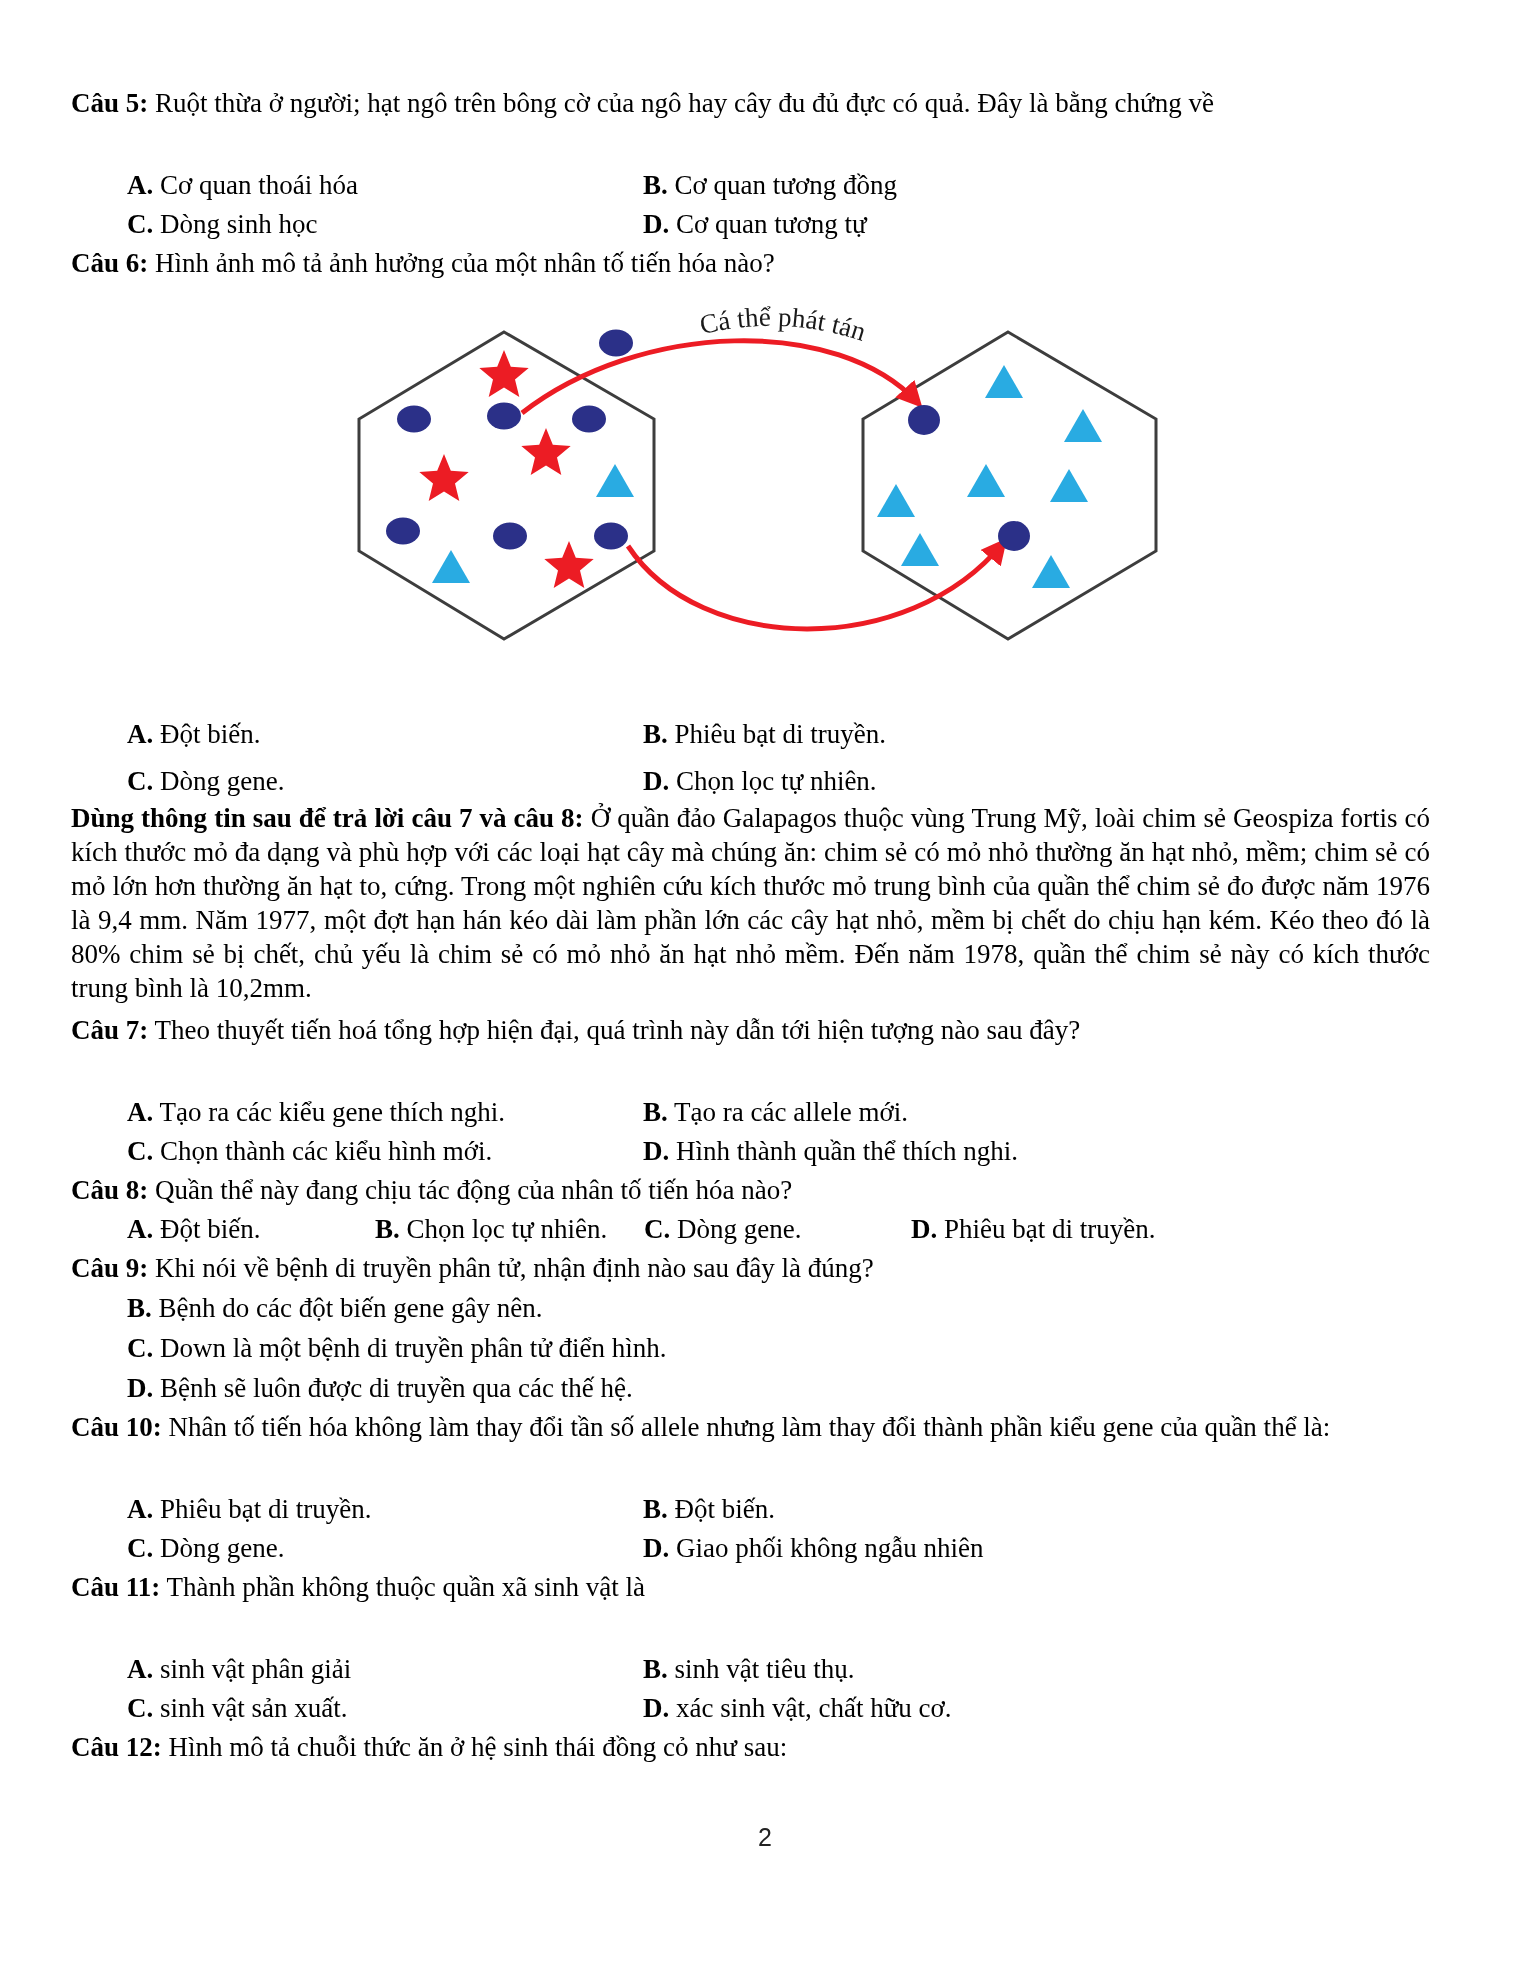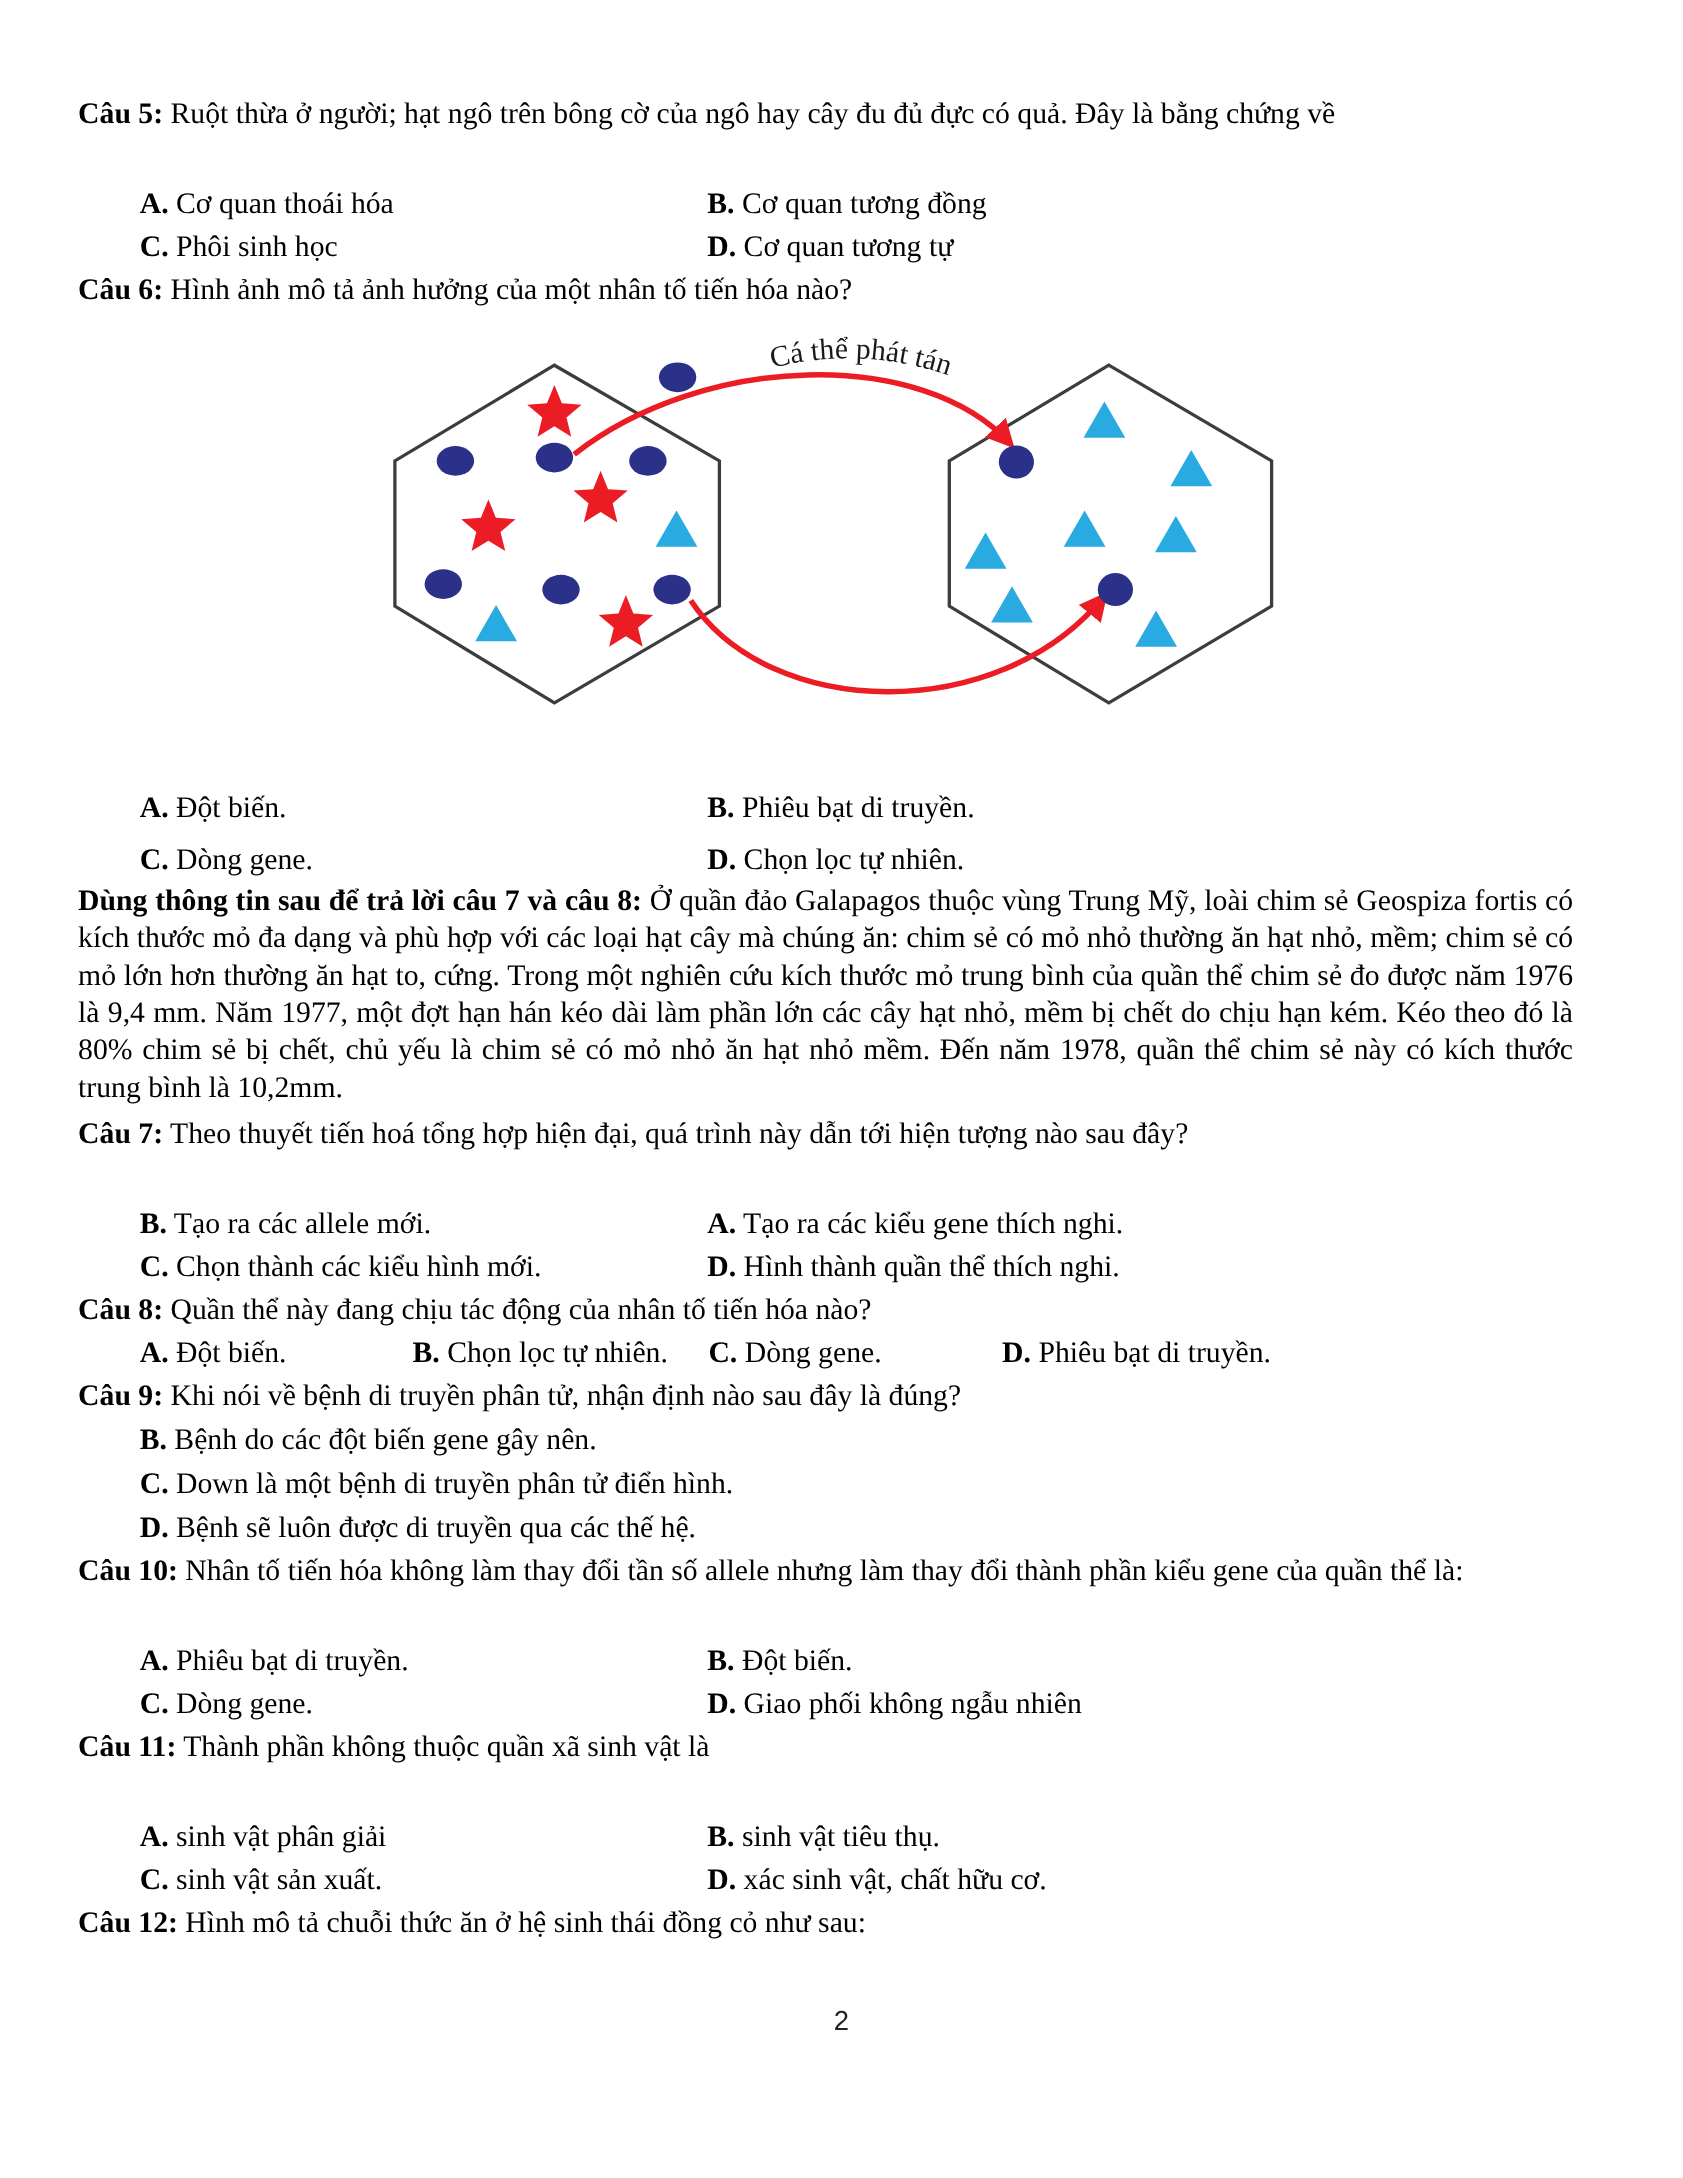--- a/index.html
+++ b/index.html
@@ -26,21 +26,21 @@
 <div class="page">
 
   <div class="tx top">
     <div class="qline">
       <b>Câu 5:</b>
       <span>Ruột thừa ở người; hạt ngô trên bông cờ của ngô hay cây đu đủ đực có quả. Đây là bằng chứng về</span>
     </div>
     <div class="opts2">
       <div class="opt"><b>A.</b> <span>Cơ quan thoái hóa</span></div>
       <div class="opt"><b>B.</b> <span>Cơ quan tương đồng</span></div>
-      <div class="opt"><b>C.</b> <span>Phôi sinh học</span></div>
+      <div class="opt"><b>C.</b> <span>Dòng sinh học</span></div>
       <div class="opt"><b>D.</b> <span>Cơ quan tương tự</span></div>
     </div>
     <div class="qline">
       <b>Câu 6:</b>
       <span>Hình ảnh mô tả ảnh hưởng của một nhân tố tiến hóa nào?</span>
     </div>
   </div>
 
   <svg class="figure" width="1530" height="389" viewBox="0 0 1530 389" xmlns="http://www.w3.org/2000/svg">
     <defs>
@@ -105,22 +105,22 @@
     <div class="passage">
       <span class="lead">Dùng thông tin sau để trả lời câu 7 và câu 8:</span>
       <span>Ở quần đảo Galapagos thuộc vùng Trung Mỹ, loài chim sẻ Geospiza fortis có kích thước mỏ đa dạng và phù hợp với các loại hạt cây mà chúng ăn: chim sẻ có mỏ nhỏ thường ăn hạt nhỏ, mềm; chim sẻ có mỏ lớn hơn thường ăn hạt to, cứng. Trong một nghiên cứu kích thước mỏ trung bình của quần thể chim sẻ đo được năm 1976 là 9,4 mm. Năm 1977, một đợt hạn hán kéo dài làm phần lớn các cây hạt nhỏ, mềm bị chết do chịu hạn kém. Kéo theo đó là 80% chim sẻ bị chết, chủ yếu là chim sẻ có mỏ nhỏ ăn hạt nhỏ mềm. Đến năm 1978, quần thể chim sẻ này có kích thước trung bình là 10,2mm.</span>
     </div>
 
     <div class="qline q7">
       <b>Câu 7:</b>
       <span>Theo thuyết tiến hoá tổng hợp hiện đại, quá trình này dẫn tới hiện tượng nào sau đây?</span>
     </div>
     <div class="opts2">
+      <div class="opt"><b>A.</b> <span>Tạo ra các kiểu gene thích nghi.</span></div>
       <div class="opt"><b>B.</b> <span>Tạo ra các allele mới.</span></div>
-      <div class="opt"><b>A.</b> <span>Tạo ra các kiểu gene thích nghi.</span></div>
       <div class="opt"><b>C.</b> <span>Chọn thành các kiểu hình mới.</span></div>
       <div class="opt"><b>D.</b> <span>Hình thành quần thể thích nghi.</span></div>
     </div>
 
     <div class="qline">
       <b>Câu 8:</b>
       <span>Quần thể này đang chịu tác động của nhân tố tiến hóa nào?</span>
     </div>
     <div class="opts4">
       <div class="opt"><b>A.</b> <span>Đột biến.</span></div>

